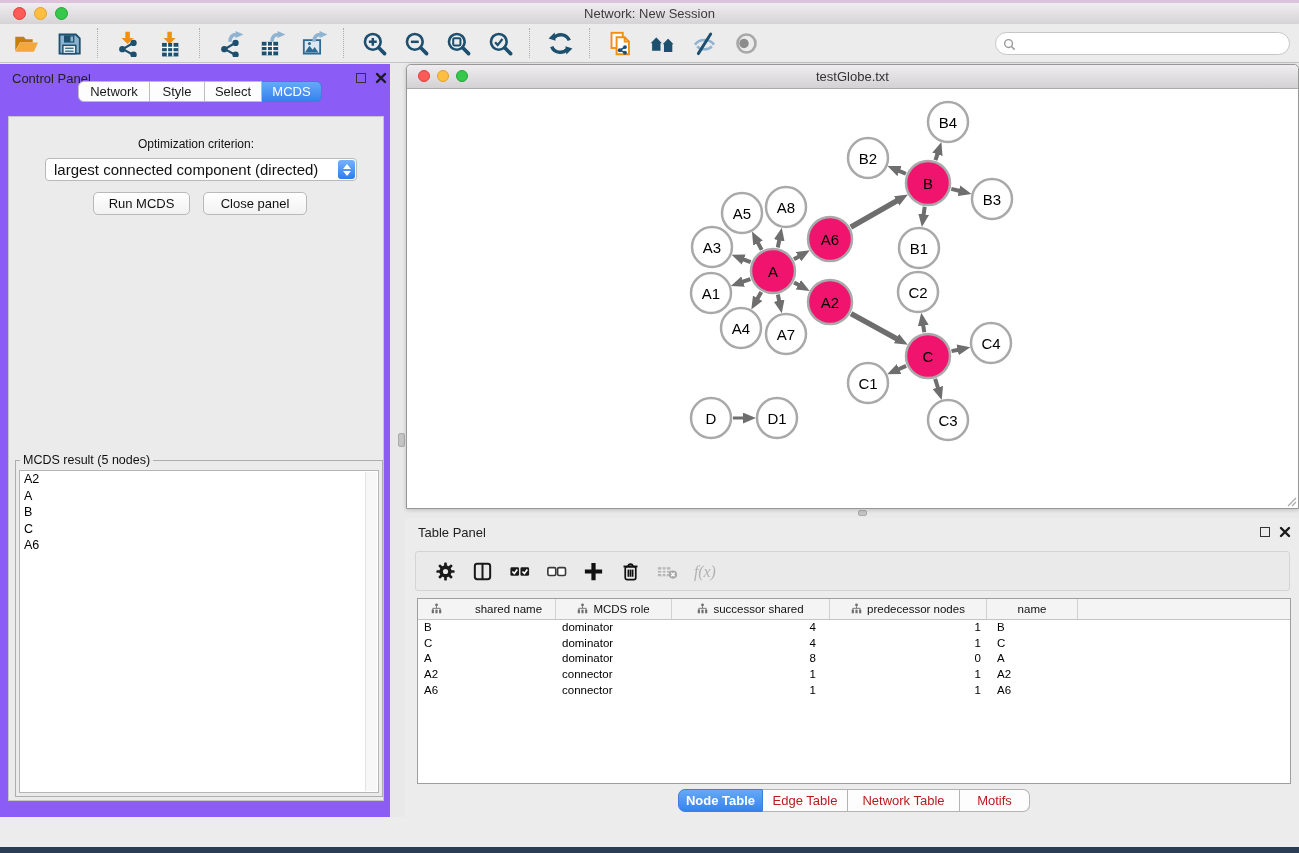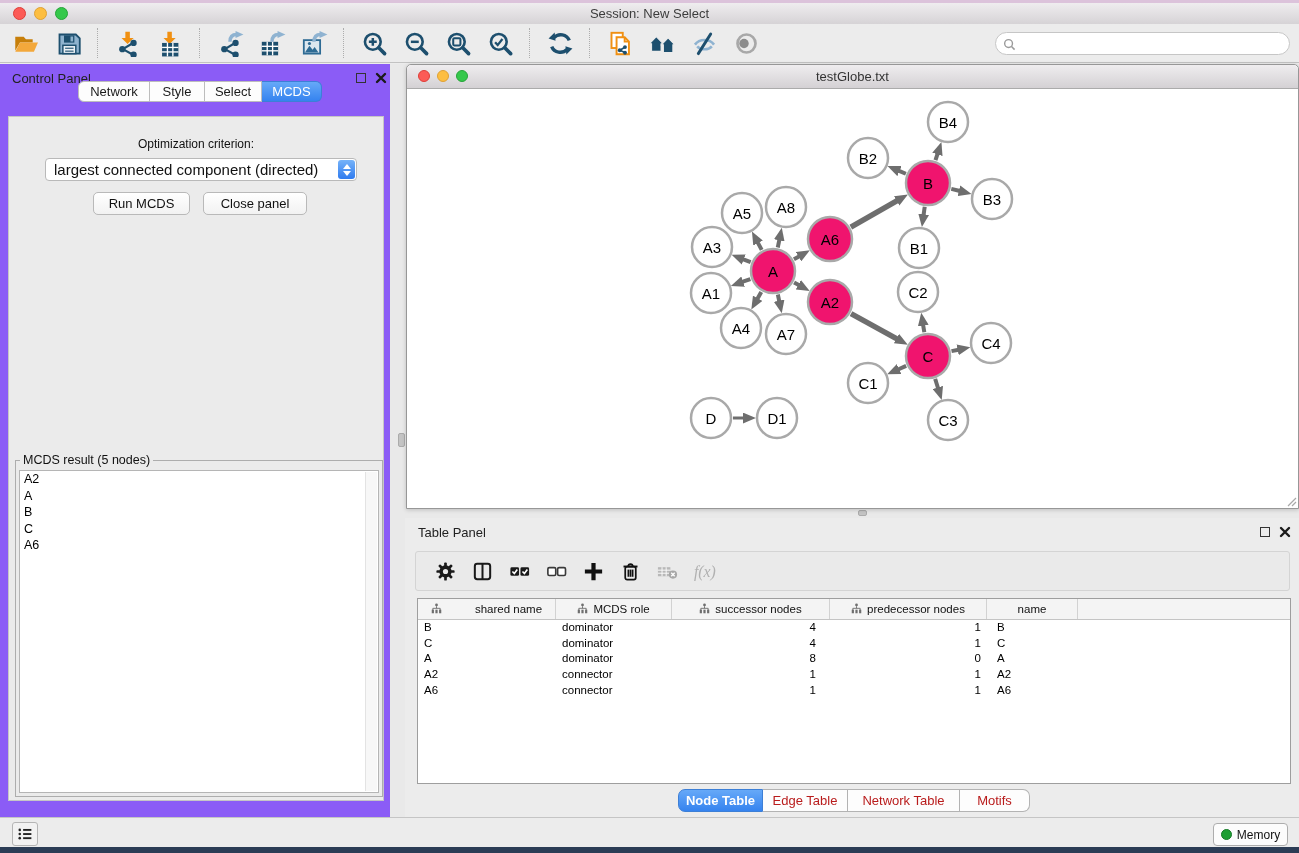--- a/index.html
+++ b/index.html
@@ -104,21 +104,21 @@
 <div class="screen">
 
   <div class="top-strip"></div>
 
   <div class="titlebar">
     <div class="lights">
       <div class="light red"></div>
       <div class="light yellow"></div>
       <div class="light green"></div>
     </div>
-    <div class="title">Session: New Select</div>
+    <div class="title">Network: New Session</div>
   </div>
 
   <div class="toolbar" id="main-toolbar">
 
   <div class="tb-btn">
         <svg viewBox="0 0 24 24">
           <path d="M2 18.5 V6 h7.5 l2 2.3 h6 V11 H6.2z" fill="#C77F0A"></path>
           <path d="M6.2 11 h16 l-3.6 8.3 H2z" fill="#F3A83B"></path>
         </svg>
       </div>
@@ -538,21 +538,21 @@
             <span>MCDS role</span>
           </div>
           <div class="nt-hcell" style="width: 158px;">
             <span><svg width="11" height="11" viewBox="0 0 12 12">
                 <circle cx="6" cy="2.1" r="1.5" fill="#6E6E6E"></circle>
                 <path d="M6 3.5 V5.8 M2 8 V5.8 H10 V8" stroke="#6E6E6E" fill="none"></path>
                 <rect x="0.8" y="7.3" width="2.4" height="3.9" fill="#6E6E6E"></rect>
                 <rect x="4.8" y="7.3" width="2.4" height="3.9" fill="#6E6E6E"></rect>
                 <rect x="8.8" y="7.3" width="2.4" height="3.9" fill="#6E6E6E"></rect>
               </svg></span>
-            <span>successor nodes</span>
+            <span>successor shared</span>
           </div>
           <div class="nt-hcell" style="width: 157px;">
             <span><svg width="11" height="11" viewBox="0 0 12 12">
                 <circle cx="6" cy="2.1" r="1.5" fill="#6E6E6E"></circle>
                 <path d="M6 3.5 V5.8 M2 8 V5.8 H10 V8" stroke="#6E6E6E" fill="none"></path>
                 <rect x="0.8" y="7.3" width="2.4" height="3.9" fill="#6E6E6E"></rect>
                 <rect x="4.8" y="7.3" width="2.4" height="3.9" fill="#6E6E6E"></rect>
                 <rect x="8.8" y="7.3" width="2.4" height="3.9" fill="#6E6E6E"></rect>
               </svg></span>
             <span>predecessor nodes</span>
@@ -598,31 +598,15 @@
         </div>
       </div>
     <div class="tp-tabs" id="tp-tabs">
         <div class="tp-tab active" style="width: 85px;">Node Table</div>
         <div class="tp-tab" style="width: 85px;">Edge Table</div>
         <div class="tp-tab" style="width: 112px;">Network Table</div>
         <div class="tp-tab" style="width: 70px;">Motifs</div>
       </div>
   </div>
 
-  <div class="status-bar">
-    <div class="list-btn">
-      <svg width="18" height="18" viewBox="0 0 24 24" fill="#222">
-        <circle cx="5" cy="6.5" r="1.7"></circle>
-          <rect x="9.5" y="5.3" width="11" height="2.5"></rect>
-        <circle cx="5" cy="12" r="1.7"></circle>
-          <rect x="9.5" y="10.8" width="11" height="2.5"></rect>
-        <circle cx="5" cy="17.5" r="1.7"></circle>
-          <rect x="9.5" y="16.3" width="11" height="2.5"></rect>
-      </svg>
-    </div>
-    <div class="memory-btn">
-      <div class="mem-dot"></div>
-      <span>Memory</span>
-    </div>
-  </div>
 
   <div class="desk-edge"></div>
 </div>
 
 </body></html>

